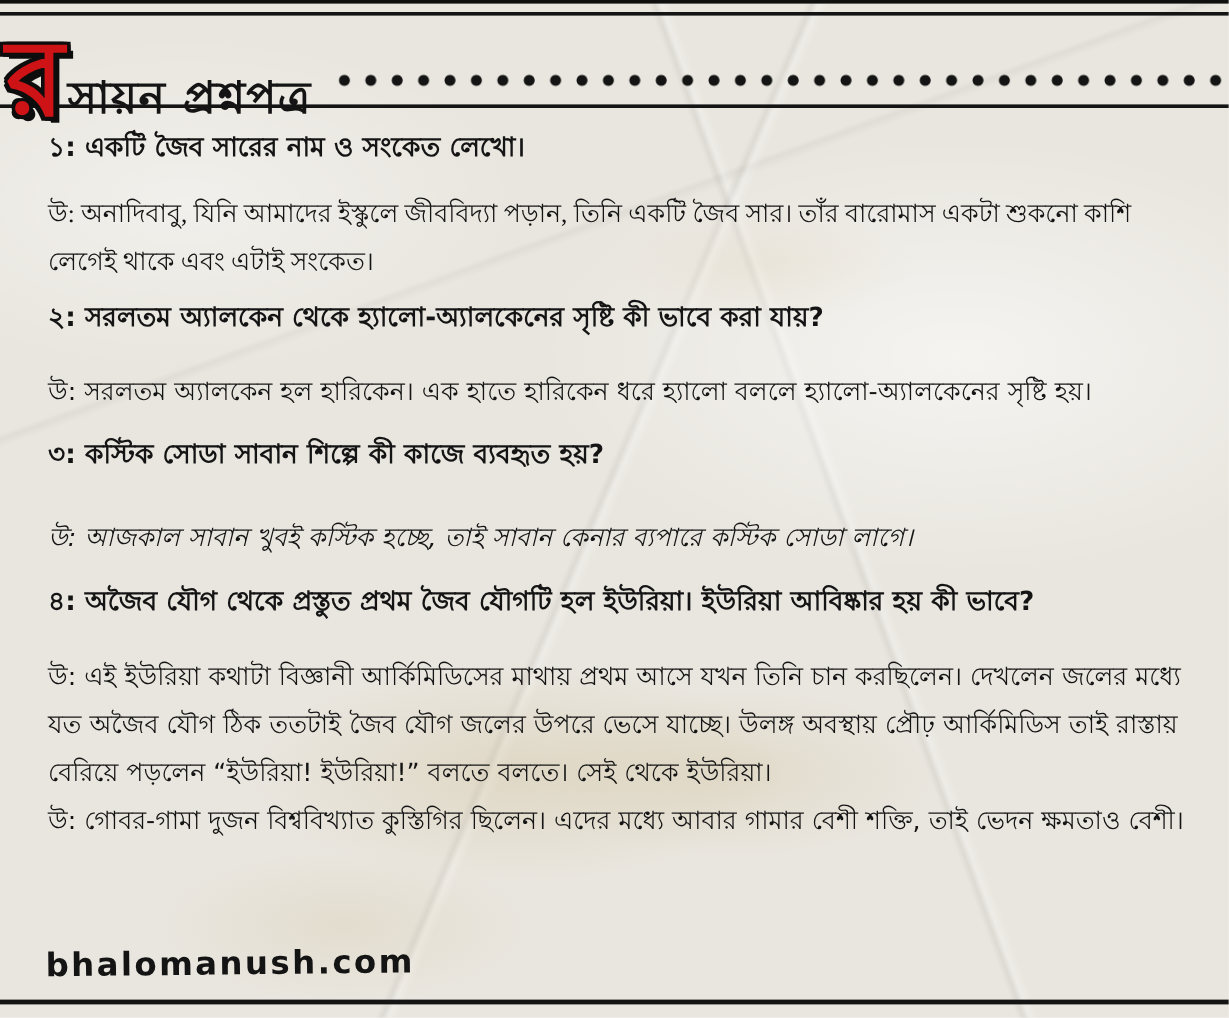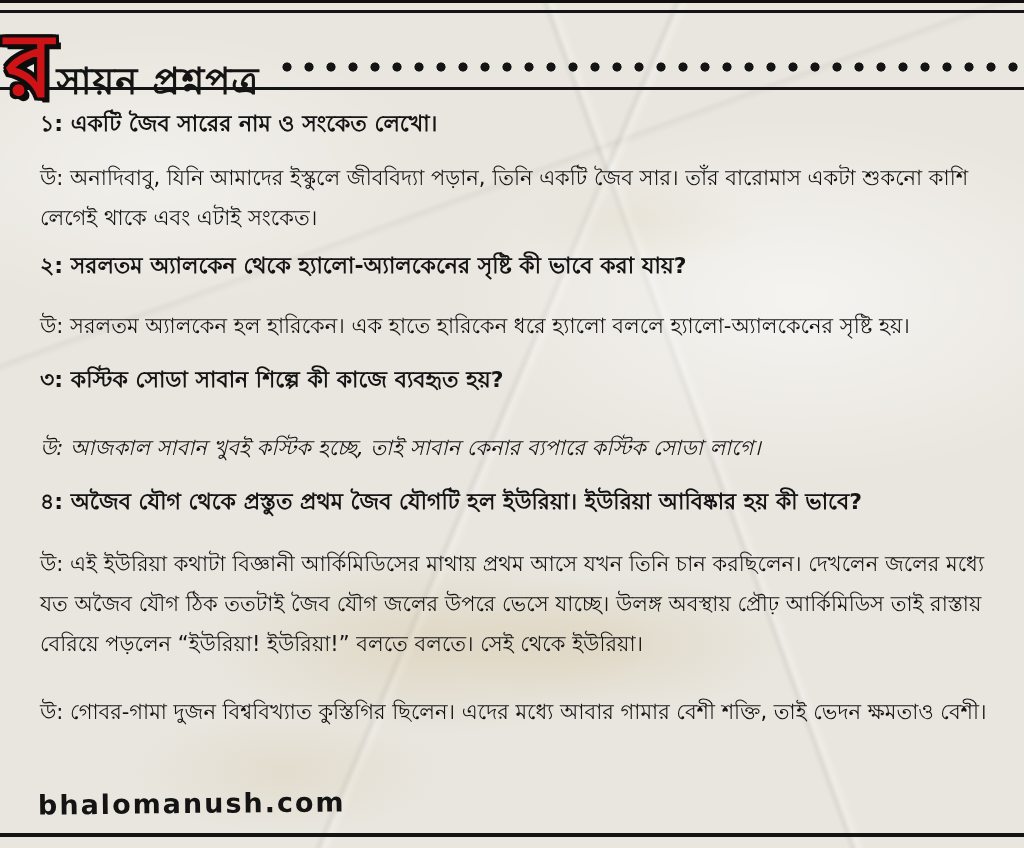--- a/index.html
+++ b/index.html
@@ -84,29 +84,29 @@
   .question {
     font-size: 22px;
     font-weight: bold;
     line-height: 28px;
   }
   .answer {
     font-size: 21px;
     line-height: 40px;
   }
   .q1 { margin-top: 10px; font-weight: 600; }
-  .a1 { margin-top: 20px; }
+  .a1 { margin-top: 20px; font-family: Liberation Serif, serif; }
   .q2 { margin-top: 14px; }
   .a2 { margin-top: 26px; }
   .q3 { margin-top: 20px; }
   .a3 { margin-top: 34px; font-style: italic; }
   .q4 { margin-top: 20px; }
   .a4 { margin-top: 28px; }
   .q5 { margin-top: 14px; }
-  .a5 { margin-top: 28px; }
+  .a5 { }
 
   .footer-url {
     position: absolute;
     left: 38px;
     top: 788px;
     font-size: 27px;
     font-weight: 600;
     letter-spacing: 2px;
     transform: rotate(-0.6deg);
     z-index: 2;

